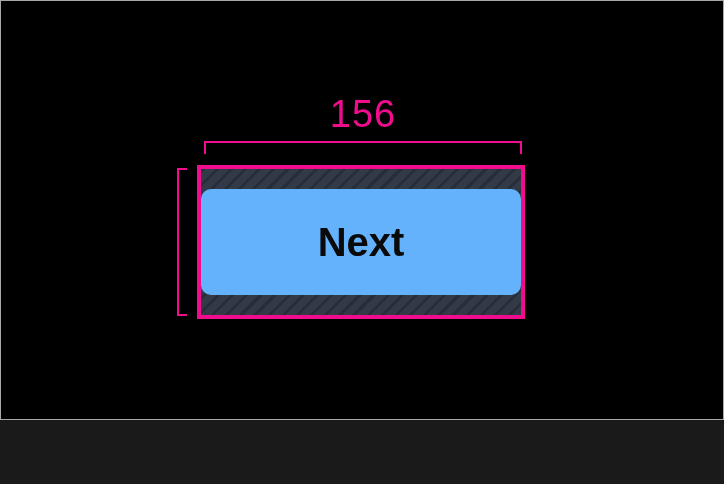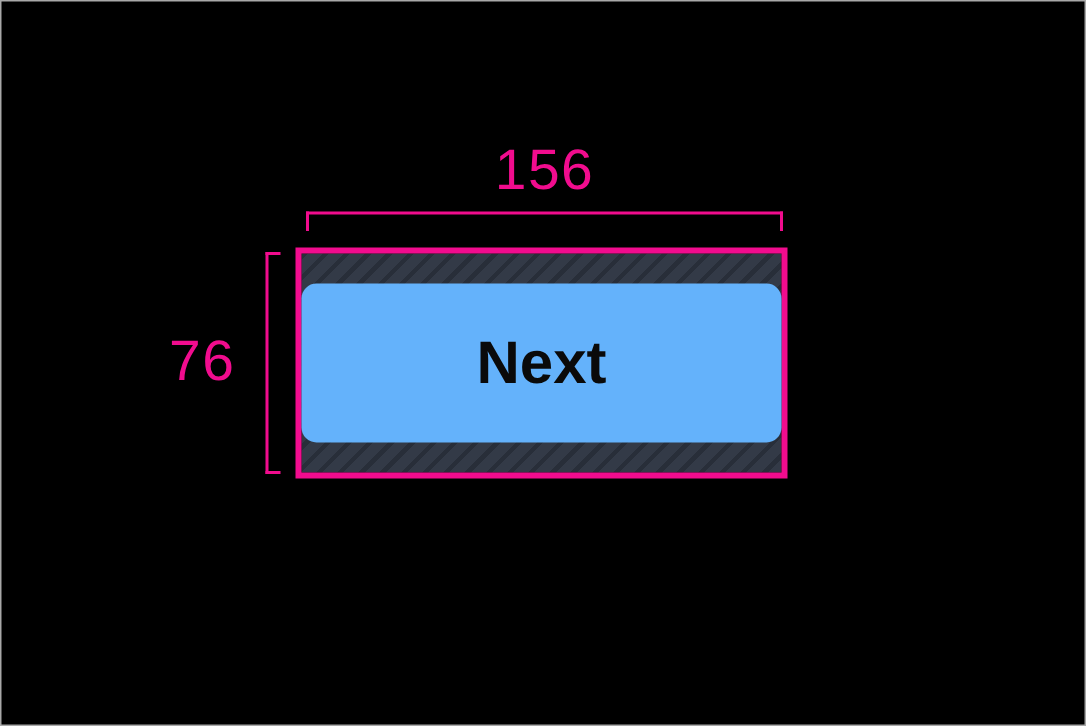--- a/index.html
+++ b/index.html
@@ -12,21 +12,21 @@
     --hatch-line:#282E39;
   }
   *{margin:0;padding:0;box-sizing:border-box;}
   html,body{background:#1a1a1a;}
   body{
     font-family:"Liberation Sans", sans-serif;
     width:724px;height:484px;overflow:hidden;
   }
   .frame{
     position:relative;
-    width:724px;height:484px;
+    width:724px;height:420px;
     background:var(--background);
     border:1px solid var(--frame-border);
   }
   
   .dim-label{
     position:absolute;
     color:var(--guide-pink);
     font-size:38px;
     line-height:1;
     letter-spacing:1px;
@@ -87,21 +87,20 @@
 </style>
 </head>
 <body>
 
 <div class="frame">
 
   <div class="dim-label dim-label-width">156</div>
 
   <div class="h-bracket"></div>
 
-  <div class="dim-label dim-label-height">76</div>
 
   <div class="v-bracket"></div>
 
   <div class="widget-box">
     <button class="next-button">
       <span class="next-button-label">Next</span>
     </button>
   </div>
 
 </div>

